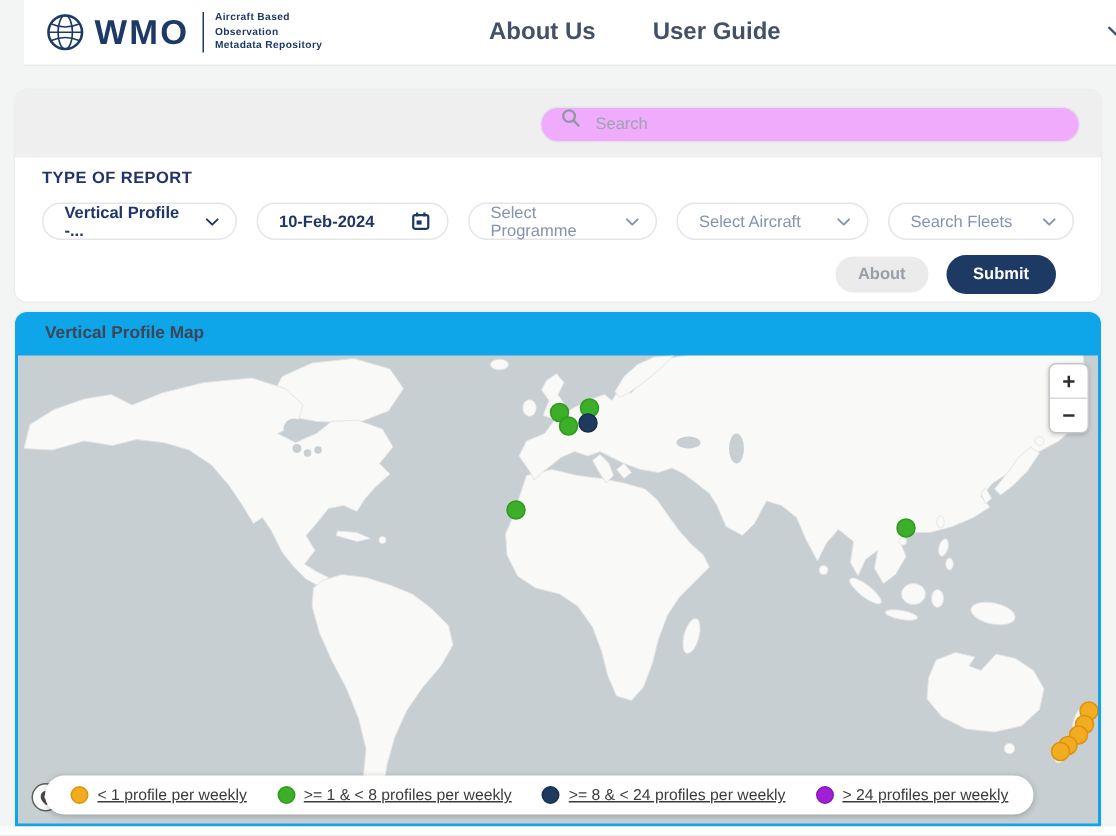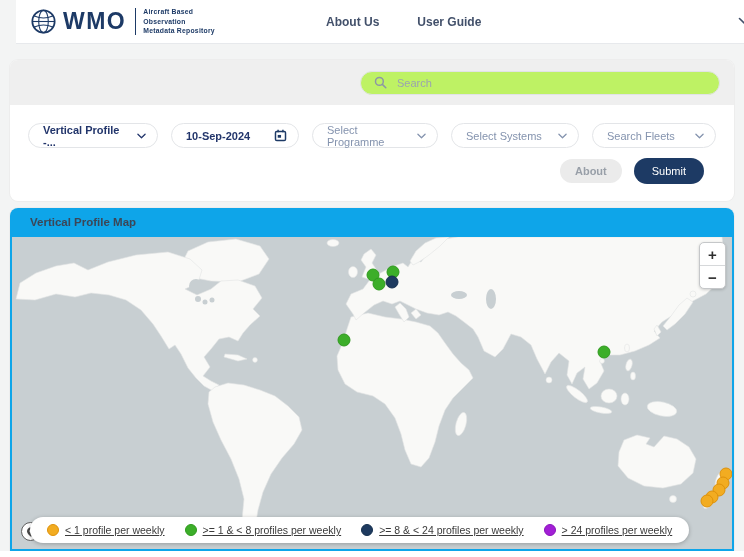--- a/index.html
+++ b/index.html
@@ -15,33 +15,33 @@
     border-bottom:1px solid #e7e9ec;box-sizing:border-box;
     display:flex;padding:0 14px;
   }
   .brand{display:flex;align-items:center;}
   .globe{margin-right:6px;display:flex;}
   .wmo-text{font-size:23px;font-weight:700;color:#1d3a66;letter-spacing:1.5px;}
   .brand-divider{width:1px;height:27px;background:#1d3a66;margin:0 7px 0 9px;}
   .brand-sub{display:flex;flex-direction:column;justify-content:center;}
   .brand-sub div{font-size:6.8px;line-height:1.45;font-weight:700;color:#1d3a66;letter-spacing:.25px;}
   .nav{position:absolute;left:310px;top:0;height:44px;display:flex;align-items:center;gap:38px;}
-  .nav-link{font-size:12px;font-weight:600;color:#42506a;cursor:pointer;}
+  .nav-link{font-size:16px;font-weight:600;color:#42506a;cursor:pointer;}
   .header-chevron{position:absolute;right:10px;top:17px;color:#42506a;cursor:pointer;display:flex;}
   
   .panel1{
     position:absolute;left:10px;top:60px;width:724px;height:141px;
     background:#ffffff;border-radius:8px;overflow:hidden;
     box-shadow:0 0 0 1px #ededed;
   }
   .search-band{height:45px;background:#efefef;display:flex;align-items:center;}
   .search-pill{
-    margin-left:350px;width:360px;height:24px;background:#bef264;
+    margin-left:350px;width:360px;height:24px;background:#f0abfc;
     border:1px solid #e1e3e6;border-radius:12px;
-    display:flex;align-items:center;gap:8px;padding:0 13px;box-sizing:border-box;
+    display:flex;gap:8px;padding:0 13px;box-sizing:border-box;
   }
   .search-pill input{
     border:none;outline:none;flex:1;font-size:11px;color:#4a5568;background:transparent;
     font-family:"Liberation Sans", sans-serif;
   }
   .search-pill input::placeholder{color:#9aa3b0;}
   .filters{padding:8px 16px 0 18px;}
   .filters-title{font-size:11px;font-weight:700;color:#21356b;letter-spacing:.3px;}
   .pill-row{display:flex;gap:13px;margin-top:10px;}
   .pill{
@@ -49,21 +49,21 @@
     display:flex;align-items:center;justify-content:space-between;
     padding:0 11px 0 14px;box-sizing:border-box;font-size:11px;cursor:pointer;
   }
   .pill .chev{display:flex;margin-left:6px;}
   .pill-navy{color:#22356b;font-weight:600;}
   .pill-gray{color:#8493ae;font-weight:500;}
   .w1{width:130px;} .w2{width:128px;} .w3{width:126px;} .w4{width:128px;} .w5{width:124px;}
   .actions-row{display:flex;justify-content:flex-end;align-items:center;gap:12px;margin-top:10px;padding-right:14px;}
   .btn{border:none;border-radius:13px;font-size:11px;cursor:pointer;font-family:"Liberation Sans", sans-serif;}
   .btn-clear{height:24px;padding:0 15px;background:#ebebeb;color:#989fa8;font-weight:600;}
-  .btn-submit{height:26px;padding:0 18px;background:#1d3a64;color:#ffffff;font-weight:400;}
+  .btn-submit{height:26px;padding:0 18px;background:#1d3a64;color:#ffffff;font-weight:700;}
   
   .panel2{
     position:absolute;left:10px;top:208px;width:724px;height:343px;
     background:#0ea5e9;border-radius:8px 8px 0 0;box-shadow:0 0 0 1px #ededed;
   }
   .map-title{font-size:11.5px;font-weight:700;color:#3c4657;padding:8px 0 0 20px;}
   .map-frame{position:absolute;left:2px;top:29px;width:720px;height:312px;overflow:hidden;cursor:grab;}
   .world-svg{position:absolute;left:0;top:0;}
   .map-marker{
     position:absolute;width:13px;height:13px;border-radius:50%;
@@ -131,50 +131,51 @@
       <span style="display:flex;">
         <svg width="13" height="13" viewBox="0 0 13 13">
           <circle cx="5.4" cy="5.4" r="3.9" fill="none" stroke="#8d97a5" stroke-width="1.5"></circle>
           <line x1="8.6" y1="8.6" x2="11.8" y2="11.8" stroke="#8d97a5" stroke-width="1.5" stroke-linecap="round"></line>
         </svg>
       </span>
       <input type="text" placeholder="Search" style="">
     </div>
   </div>
   <div class="filters">
+    <div class="filters-title">TYPE OF REPORT</div>
     <div class="pill-row">
       <div class="pill pill-navy w1">
         <span>Vertical Profile -...</span>
         <span class="chev">
           <svg width="9" height="6" viewBox="0 0 10 6">
               <polyline points="1,1 5,5 9,1" fill="none" stroke="#22356b" stroke-width="1.4" stroke-linecap="round" stroke-linejoin="round"></polyline>
             </svg>
         </span>
       </div>
       <div class="pill pill-navy w2">
-        <span>10-Sep-2024</span>
+        <span>10-Feb-2024</span>
         <span class="chev">
           <svg width="13" height="13" viewBox="0 0 14 14">
             <rect x="1.6" y="2.6" width="10.8" height="9.8" rx="1.4" fill="none" stroke="#1d3a66" stroke-width="1.6"></rect>
             <line x1="4.4" y1="0.8" x2="4.4" y2="3.6" stroke="#1d3a66" stroke-width="1.6"></line>
             <line x1="9.6" y1="0.8" x2="9.6" y2="3.6" stroke="#1d3a66" stroke-width="1.6"></line>
             <rect x="4" y="6.4" width="3.6" height="3" fill="#1d3a66"></rect>
           </svg>
         </span>
       </div>
       <div class="pill pill-gray w3">
         <span>Select Programme</span>
         <span class="chev">
           <svg width="9" height="6" viewBox="0 0 10 6">
               <polyline points="1,1 5,5 9,1" fill="none" stroke="#8493ae" stroke-width="1.4" stroke-linecap="round" stroke-linejoin="round"></polyline>
             </svg>
         </span>
       </div>
       <div class="pill pill-gray w4">
-        <span>Select Systems</span>
+        <span>Select Aircraft</span>
         <span class="chev">
           <svg width="9" height="6" viewBox="0 0 10 6">
               <polyline points="1,1 5,5 9,1" fill="none" stroke="#8493ae" stroke-width="1.4" stroke-linecap="round" stroke-linejoin="round"></polyline>
             </svg>
         </span>
       </div>
       <div class="pill pill-gray w5">
         <span>Search Fleets</span>
         <span class="chev">
           <svg width="9" height="6" viewBox="0 0 10 6">

